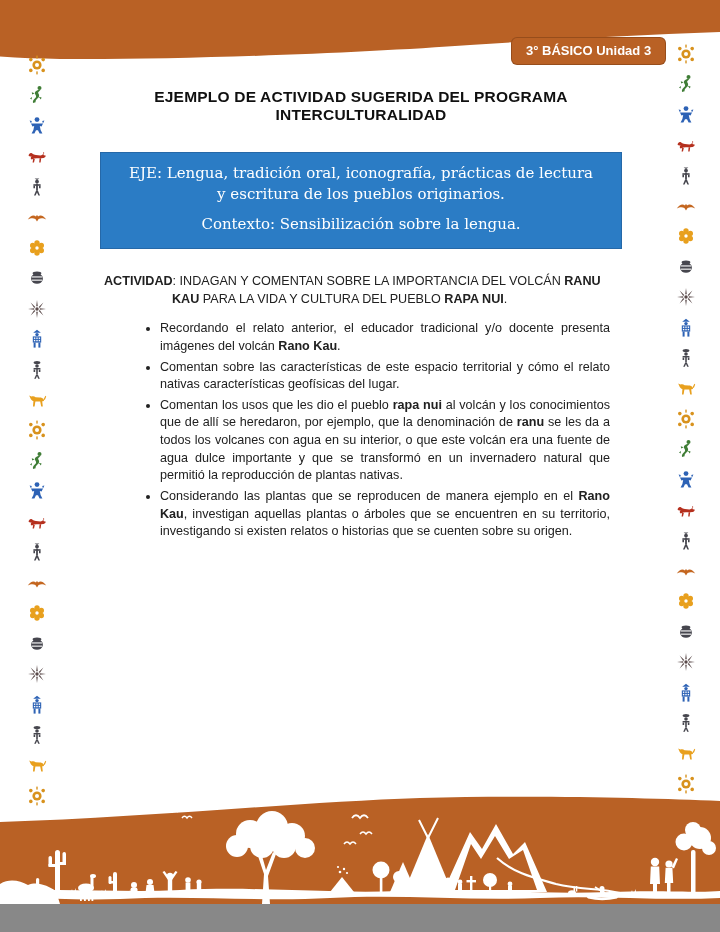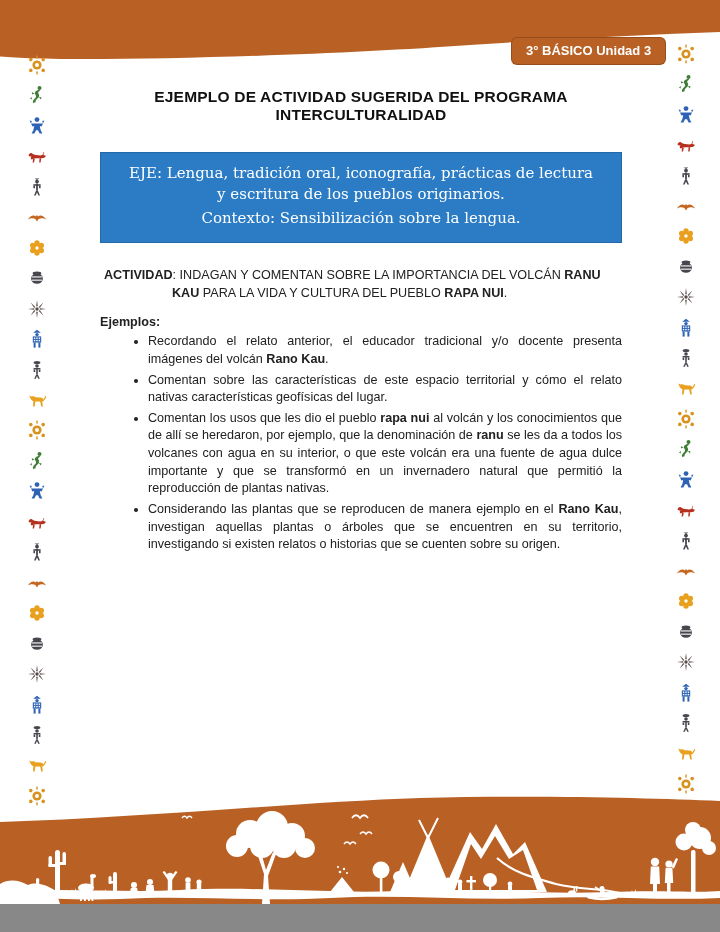--- a/index.html
+++ b/index.html
@@ -33,27 +33,27 @@
     text-align:center;letter-spacing:.2px;
   }
   .ejebox{
     background:var(--blue,#2b7cc5);border:1px solid var(--blue-border,#2568a8);
     color:#fff;text-align:center;
     font-family:"DejaVu Serif","Liberation Serif",serif;font-weight:normal;
     font-size:15px;line-height:1.38;
     padding:10px 24px 13px;
   }
   .ejebox p{margin:0;}
-  .ejebox .contexto{margin-top:4px;}
+  .ejebox .contexto{margin-top:10px;}
   .activity{
     margin:24px 4px 0;font-size:12.6px;line-height:1.4;
     padding-left:68px;text-indent:-68px;
   }
   .examples-heading{margin:13px 0 4px;font-size:12.6px;font-weight:bold;}
-  ul.examples{margin:0;padding:0 0 0 48px;}
+  ul.examples{margin:12px;padding:0 0 0 48px;}
   ul.examples li{
     font-size:12.6px;line-height:1.4;text-align:justify;margin:0 0 3px;
   }
   .b{font-weight:bold;}
   
   .footer{position:absolute;left:0;bottom:0;width:720px;height:112px;display:block;}
   .white-art{fill:#fff;}
   .white-line{fill:none;stroke:#fff;}
 </style>
 </head>
@@ -309,21 +309,20 @@
   <div class="content">
     <h1 class="title">EJEMPLO DE ACTIVIDAD SUGERIDA DEL PROGRAMA INTERCULTURALIDAD</h1>
 
     <div class="ejebox">
       <p class="eje">EJE: Lengua, tradición oral, iconografía, prácticas de lectura y escritura de los pueblos originarios.</p>
       <p class="contexto">Contexto: Sensibilización sobre la lengua.</p>
     </div>
 
     <p class="activity"><span class="b">ACTIVIDAD</span><span>: INDAGAN Y COMENTAN SOBRE LA IMPORTANCIA DEL VOLCÁN </span><span class="b">RANU KAU</span><span> PARA LA VIDA Y CULTURA DEL PUEBLO </span><span class="b">RAPA NUI</span><span>.</span></p>
 
-    <p class="examples-heading">Ejemplos:</p>
     <ul class="examples" id="examples-list">
         <li><span>Recordando el relato anterior, el educador tradicional y/o docente presenta imágenes del volcán </span><span class="b">Rano Kau</span><span>.</span></li>
         <li><span>Comentan sobre las características de este espacio territorial y cómo el relato nativas características geofísicas del lugar.</span></li>
         <li><span>Comentan los usos que les dio el pueblo </span><span class="b">rapa nui</span><span> al volcán y los conocimientos que de allí se heredaron, por ejemplo, que la denominación de </span><span class="b">ranu</span><span> se les da a todos los volcanes con agua en su interior, o que este volcán era una fuente de agua dulce importante y que se transformó en un invernadero natural que permitió la reproducción de plantas nativas.</span></li>
         <li><span>Considerando las plantas que se reproducen de manera ejemplo en el </span><span class="b">Rano Kau</span><span>, investigan aquellas plantas o árboles que se encuentren en su territorio, investigando si existen relatos o historias que se cuenten sobre su origen.</span></li>
       </ul>
   </div>
 
   <svg class="footer" viewBox="0 0 720 112" preserveAspectRatio="none">
     <path class="orange-fill" d="M0,30 C140,26 300,10 420,6 C540,3 650,6 720,9 L720,112 L0,112 Z"></path>

